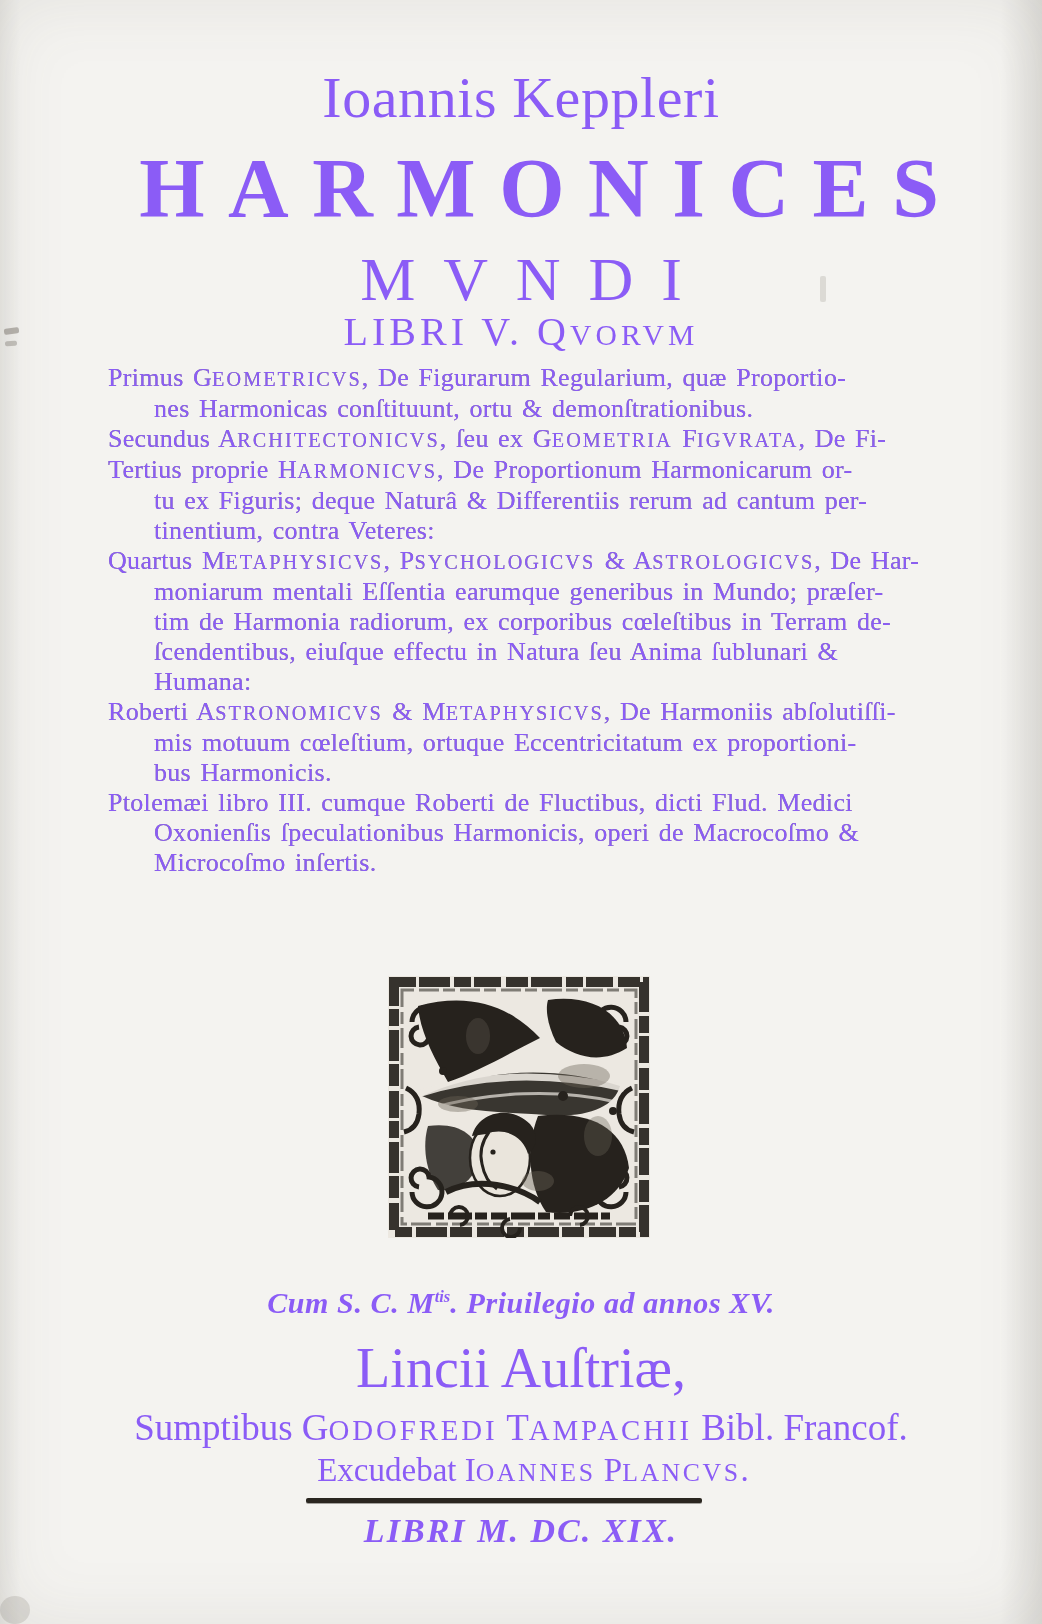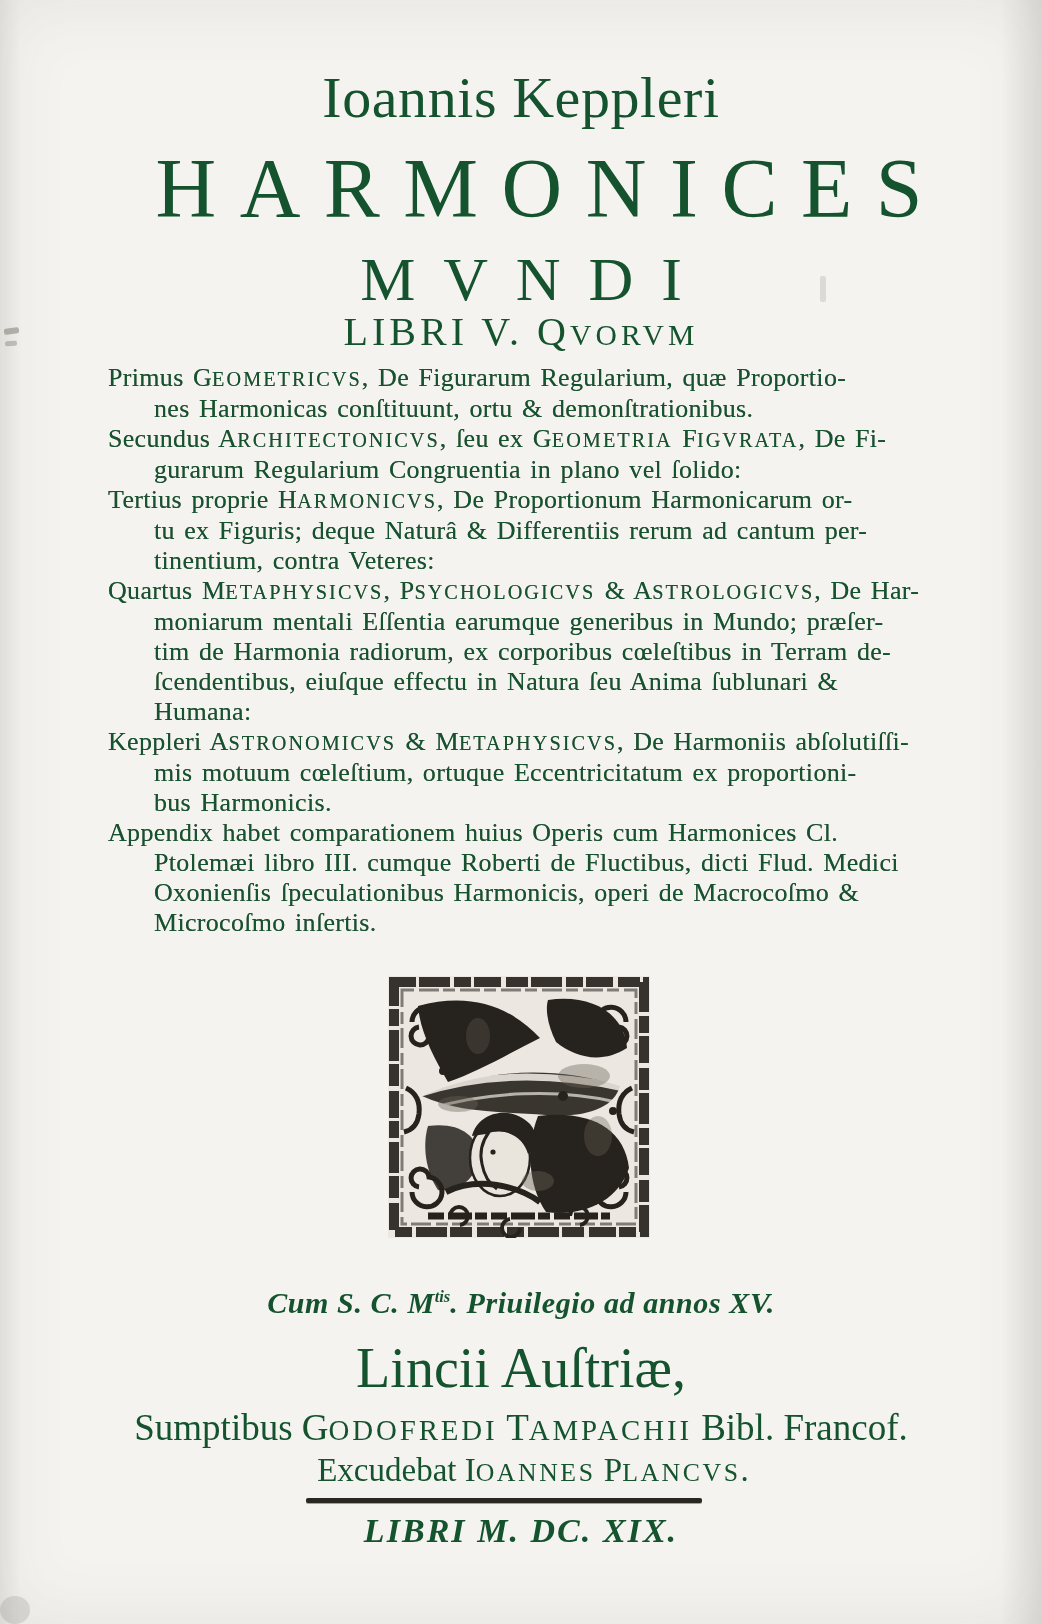--- a/index.html
+++ b/index.html
@@ -1,28 +1,28 @@
 <!DOCTYPE html>
 <html><head>
 <meta charset="utf-8">
 <style>
   html,body{margin:0;padding:0;background:#e8e7e4;}
   .page{
     position:relative;width:1042px;height:1624px;margin:0 auto;
     background:#f4f3f0;overflow:hidden;
     font-family:"Liberation Serif","DejaVu Serif",serif;
-    color:#14532d;
+    color:#8b5cf6;
   }
   .page::after{
     content:"";position:absolute;inset:0;pointer-events:none;
     box-shadow:inset 0 0 70px rgba(90,85,75,.10);
   }
   .centered{position:absolute;left:0;right:0;text-align:center;white-space:nowrap;}
   .author{top:64px;font-size:58px;letter-spacing:.01em;}
-  .title-main{top:140px;font-size:84px;letter-spacing:.28em;text-indent:.28em;font-weight:400;margin-left:36px;}
+  .title-main{top:140px;font-size:84px;letter-spacing:.28em;text-indent:.28em;font-weight:700;margin-left:36px;}
   .title-sub{top:244px;font-size:62px;letter-spacing:.45em;text-indent:.45em;}
   .heading{top:308px;font-size:40px;letter-spacing:.10em;}
   .heading .vorum{font-size:.74em;letter-spacing:.14em;}
   .book-list{
     position:absolute;top:363px;left:108px;width:836px;
     font-size:26px;line-height:30px;letter-spacing:.012em;word-spacing:.10em;
     text-shadow:0 0 .5px rgba(36,30,24,.55);
   }
   .book .line:not(:first-child){margin-left:46px;}
   .sc{font-size:.78em;letter-spacing:.10em;}
@@ -65,41 +65,39 @@
 
   <div class="centered heading"><span>LIBRI V. </span><span>Q</span><span class="vorum">VORVM</span></div>
 
   <div class="book-list">
     <div class="book">
         <div class="line"><span>Primus G</span><span class="sc">EOMETRICVS</span><span>, De Figurarum Regularium, quæ Proportio-</span></div>
         <div class="line"><span>nes Harmonicas conſtituunt, ortu &amp; demonſtrationibus.</span></div>
       </div>
     <div class="book">
         <div class="line"><span>Secundus A</span><span class="sc">RCHITECTONICVS</span><span>, ſeu ex G</span><span class="sc">EOMETRIA</span><span> F</span><span class="sc">IGVRATA</span><span>, De Fi-</span></div>
-        <div class="line"><span>gurarum Regularium Congruentia in plano vel ſolido:</span></div>
       </div>
     <div class="book">
         <div class="line"><span>Tertius proprie H</span><span class="sc">ARMONICVS</span><span>, De Proportionum Harmonicarum or-</span></div>
         <div class="line"><span>tu ex Figuris; deque Naturâ &amp; Differentiis rerum ad cantum per-</span></div>
         <div class="line"><span>tinentium, contra Veteres:</span></div>
       </div>
     <div class="book">
         <div class="line"><span>Quartus M</span><span class="sc">ETAPHYSICVS</span><span>, P</span><span class="sc">SYCHOLOGICVS</span><span> &amp; A</span><span class="sc">STROLOGICVS</span><span>, De Har-</span></div>
         <div class="line"><span>moniarum mentali Eſſentia earumque generibus in Mundo; præſer-</span></div>
         <div class="line"><span>tim de Harmonia radiorum, ex corporibus cœleſtibus in Terram de-</span></div>
         <div class="line"><span>ſcendentibus, eiuſque effectu in Natura ſeu Anima ſublunari &amp;</span></div>
         <div class="line"><span>Humana:</span></div>
       </div>
     <div class="book">
-        <div class="line"><span>Keppleri A</span><span class="sc">STRONOMICVS</span><span> &amp; M</span><span class="sc">ETAPHYSICVS</span><span>, De Harmoniis abſolutiſſi-</span></div>
+        <div class="line"><span>Roberti A</span><span class="sc">STRONOMICVS</span><span> &amp; M</span><span class="sc">ETAPHYSICVS</span><span>, De Harmoniis abſolutiſſi-</span></div>
         <div class="line"><span>mis motuum cœleſtium, ortuque Eccentricitatum ex proportioni-</span></div>
         <div class="line"><span>bus Harmonicis.</span></div>
       </div>
     <div class="book">
-        <div class="line"><span>Appendix habet comparationem huius Operis cum Harmonices Cl.</span></div>
         <div class="line"><span>Ptolemæi libro III. cumque Roberti de Fluctibus, dicti Flud. Medici</span></div>
         <div class="line"><span>Oxonienſis ſpeculationibus Harmonicis, operi de Macrocoſmo &amp;</span></div>
         <div class="line"><span>Microcoſmo inſertis.</span></div>
       </div>
   </div>
 
   <svg class="emblem" viewBox="0 0 262 262" xmlns="http://www.w3.org/2000/svg">
     <rect width="262" height="262" fill="#ece8e1"></rect>
     <rect x="6" y="6" width="250" height="250" fill="none" stroke="#26221d" stroke-width="10" stroke-dasharray="22 3 31 4 17 3 27 5" opacity=".92"></rect>
     <rect x="14" y="14" width="234" height="234" fill="none" stroke="#26221d" stroke-width="3" stroke-dasharray="12 5 20 4" opacity=".55"></rect>

